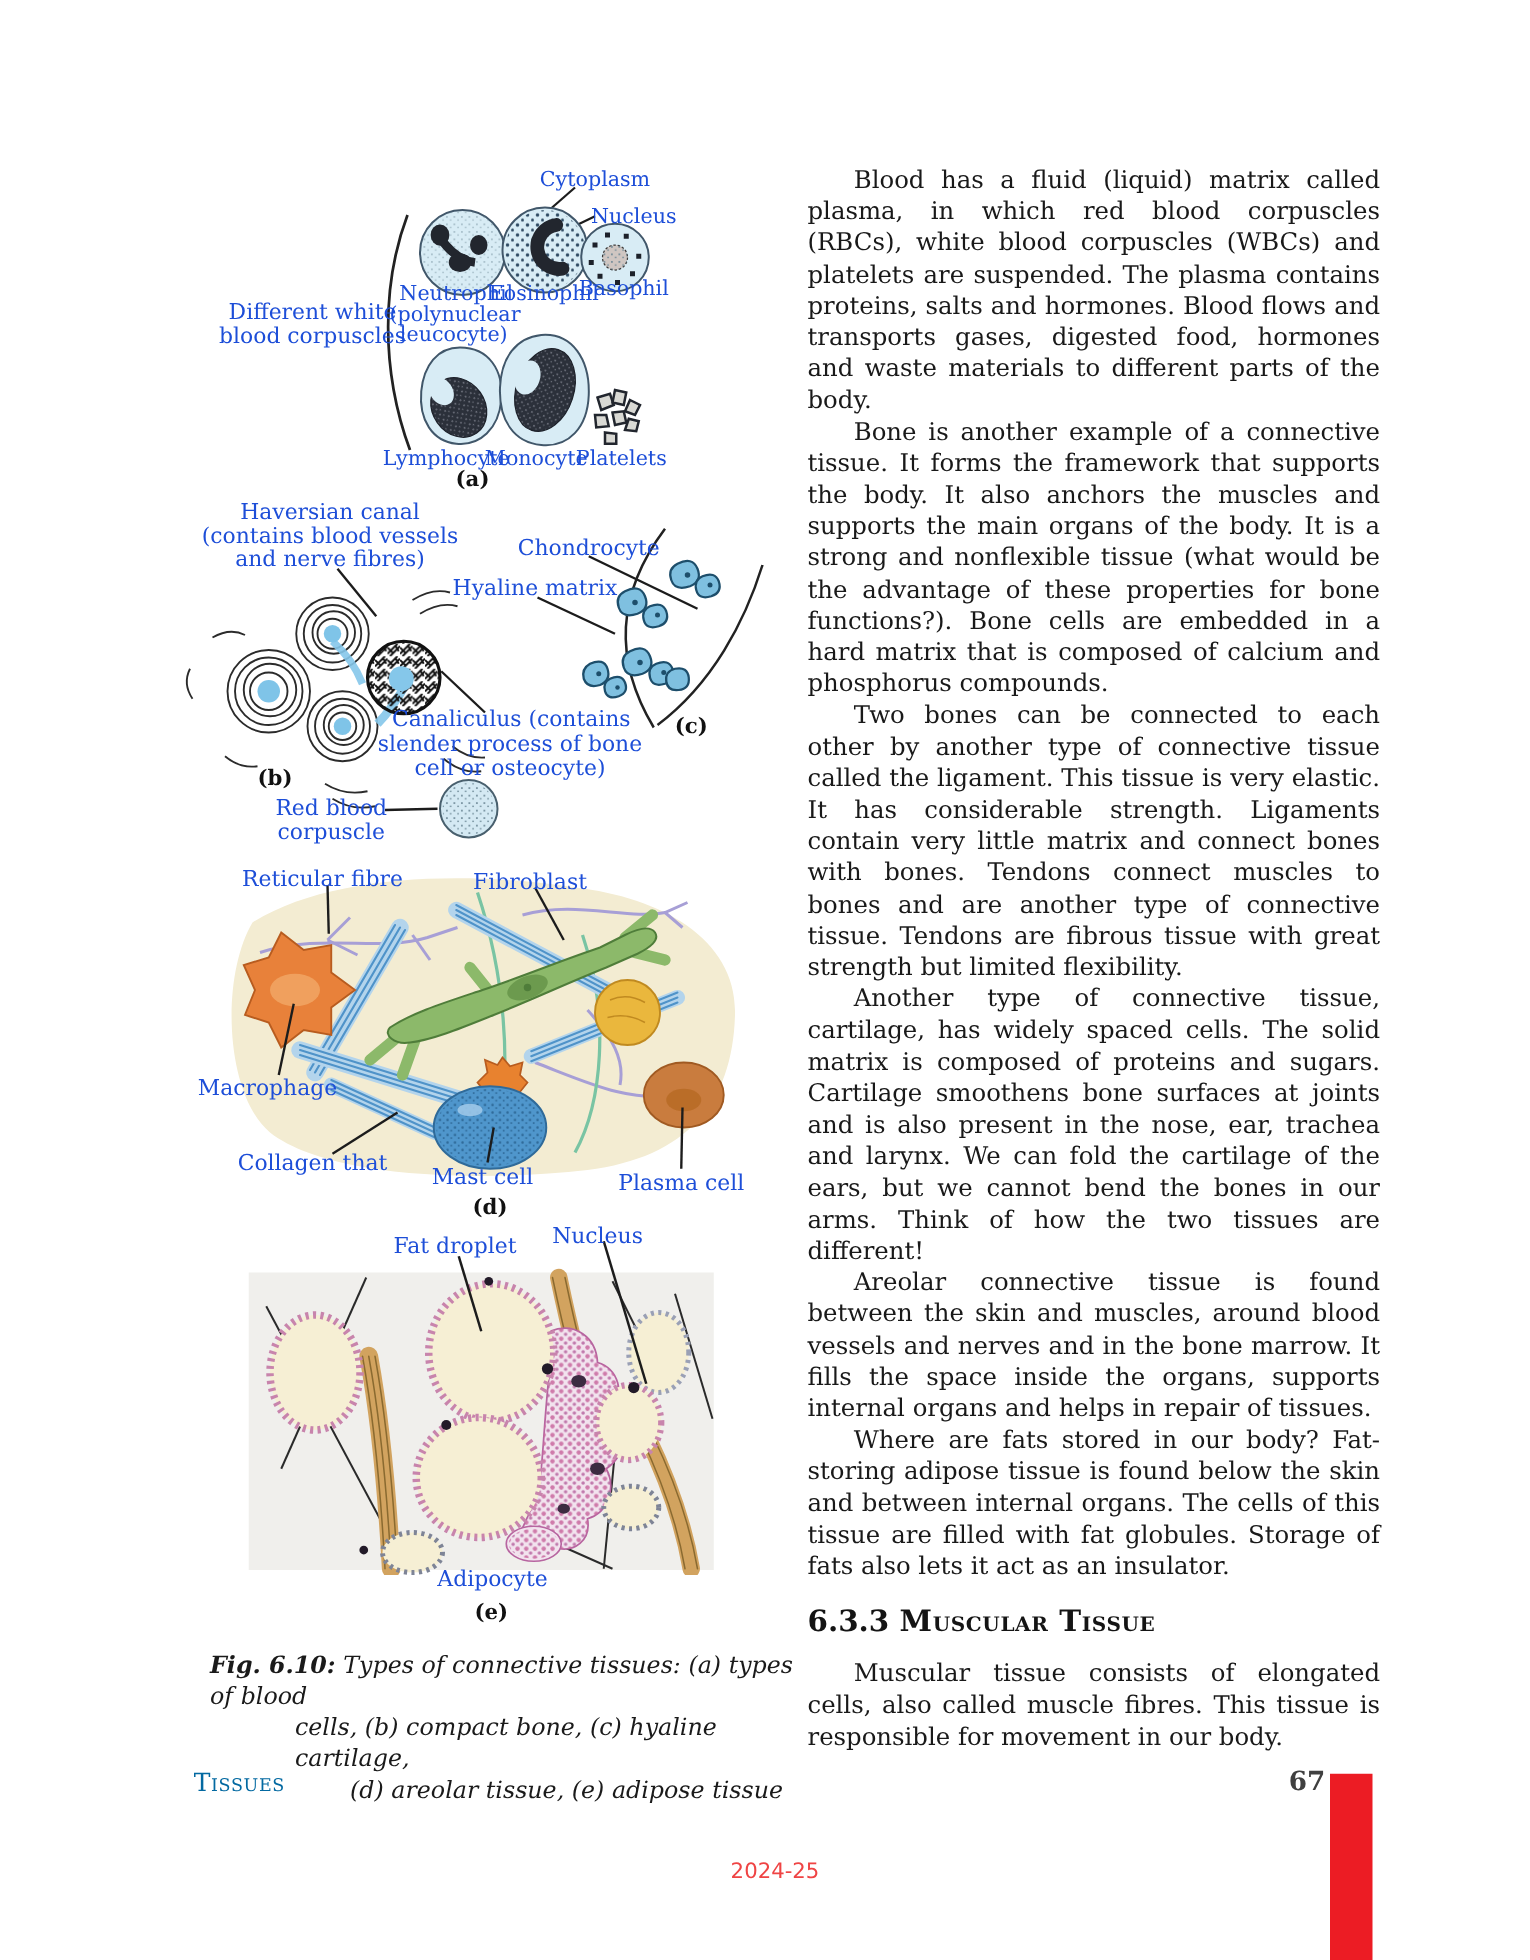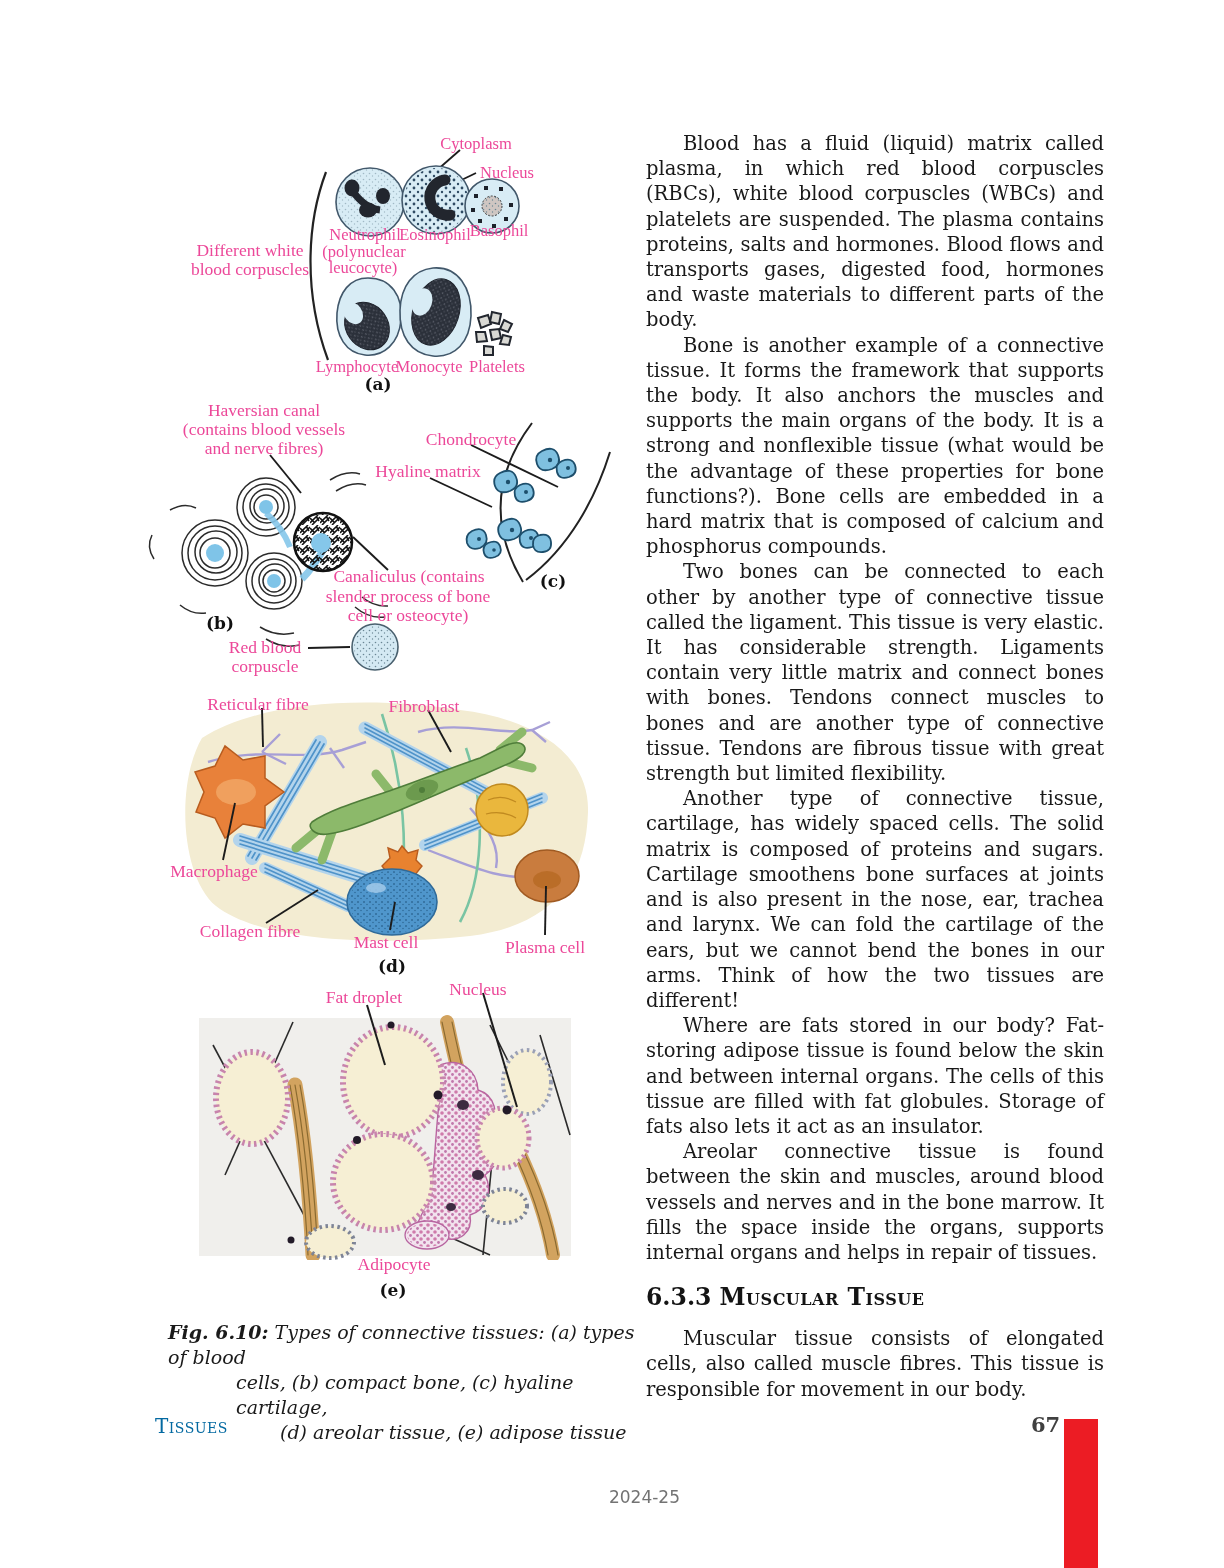--- a/index.html
+++ b/index.html
@@ -1,38 +1,38 @@
 <!DOCTYPE html>
 <html><head>
 <meta charset="utf-8">
 <style>
   html,body{margin:0;padding:0;background:#ffffff;}
   .page{position:relative;width:1224px;height:1568px;background:#ffffff;overflow:hidden;
         font-family:"DejaVu Serif","Liberation Serif",serif;color:#1c1c1c;}
   svg{position:absolute;}
   .fl{position:absolute;transform:translateX(-50%);white-space:nowrap;
-      font-size:16.5px;line-height:18px;color:#ec4899;font-family:Liberation Serif, serif;}
+      font-size:16.5px;line-height:18px;color:#1d4ed8;}
   .fl.big{font-size:17.5px;}
   .ftag{position:absolute;transform:translateX(-50%);white-space:nowrap;
         font-size:17px;font-weight:bold;color:#111;}
   .article{position:absolute;left:646px;top:131px;width:458px;}
   .article p{margin:0;font-size:19.5px;line-height:25.2px;text-align:justify;
              text-indent:37px;color:#191919;}
   .sec-head{margin:18px 0 15px 0;font-size:23.5px;font-weight:bold;color:#141414;}
   .sc{font-variant:small-caps;letter-spacing:0.5px;}
   .caption{position:absolute;left:168px;top:1320px;width:470px;
            font-style:italic;font-size:19px;line-height:25px;color:#1a1a1a;}
   .caption .figlab{font-weight:bold;}
   .cap2{margin-left:68px;}
   .cap3{margin-left:112px;}
   .footer-left{position:absolute;left:155px;top:1414px;
                font-variant:small-caps;font-size:20px;letter-spacing:0.5px;color:#0369a1;}
   .page-num{position:absolute;left:1031px;top:1412px;font-weight:bold;font-size:21px;color:#404040;}
-  .edition{position:absolute;left:560px;top:1487px;width:120px;text-align:right;
-           font-size:17px;font-family:"DejaVu Sans","Liberation Sans",sans-serif;color:#737373;}
+  .edition{position:absolute;left:560px;top:1487px;width:120px;text-align:center;
+           font-size:17px;font-family:"DejaVu Sans","Liberation Sans",sans-serif;color:#ef4444;}
   .redbar{position:absolute;left:1064px;top:1419px;width:34px;height:149px;}
 </style>
 </head>
 <body>
 
 <div class="page">
 
   <svg style="left:140px;top:130px;" width="500" height="265" viewBox="0 0 500 265">
     <defs>
       <pattern id="edots" width="8" height="8" patternUnits="userSpaceOnUse">
@@ -268,21 +268,21 @@
       <line x1="53" y1="170" x2="65" y2="113"></line>
       <line x1="96" y1="233" x2="148" y2="200"></line>
       <line x1="220" y1="240" x2="225" y2="212"></line>
       <line x1="375" y1="245" x2="376" y2="196"></line>
     </g>
   </svg>
 
   <span class="fl big" style="left:258px;top:695px">Reticular fibre</span>
   <span class="fl big" style="left:424px;top:697px">Fibroblast</span>
   <span class="fl big" style="left:214px;top:862px">Macrophage</span>
-  <span class="fl big" style="left:250px;top:922px">Collagen fibre</span>
+  <span class="fl big" style="left:250px;top:922px">Collagen that</span>
   <span class="fl big" style="left:386px;top:933px">Mast cell</span>
   <span class="fl big" style="left:545px;top:938px">Plasma cell</span>
   <span class="ftag" style="left:392px;top:956px">(d)</span>
 
   <svg style="left:195px;top:985px;" width="380" height="275" viewBox="0 0 380 275">
     <defs>
       <pattern id="pdots" width="7" height="7" patternUnits="userSpaceOnUse">
         <circle cx="2" cy="2" r="1.8" fill="#c9699f"></circle>
           <circle cx="5.5" cy="5.5" r="1.4" fill="#b765a0"></circle>
       </pattern>
@@ -348,22 +348,22 @@
     <div><span class="figlab">Fig. 6.10:</span> <span>Types of connective tissues: (a) types of blood</span></div>
     <div class="cap2">cells, (b) compact bone, (c) hyaline cartilage,</div>
     <div class="cap3">(d) areolar tissue, (e) adipose tissue</div>
   </div>
 
   <div class="article">
     <p>Blood has a fluid (liquid) matrix called plasma, in which red blood corpuscles (RBCs), white blood corpuscles (WBCs) and platelets are suspended. The plasma contains proteins, salts and hormones. Blood flows and transports gases, digested food, hormones and waste materials to different parts of the body.</p>
     <p>Bone is another example of a connective tissue. It forms the framework that supports the body. It also anchors the muscles and supports the main organs of the body. It is a strong and nonflexible tissue (what would be the advantage of these properties for bone functions?). Bone cells are embedded in a hard matrix that is composed of calcium and phosphorus compounds.</p>
     <p>Two bones can be connected to each other by another type of connective tissue called the ligament. This tissue is very elastic. It has considerable strength. Ligaments contain very little matrix and connect bones with bones. Tendons connect muscles to bones and are another type of connective tissue. Tendons are fibrous tissue with great strength but limited flexibility.</p>
     <p>Another type of connective tissue, cartilage, has widely spaced cells. The solid matrix is composed of proteins and sugars. Cartilage smoothens bone surfaces at joints and is also present in the nose, ear, trachea and larynx. We can fold the cartilage of the ears, but we cannot bend the bones in our arms. Think of how the two tissues are different!</p>
+    <p>Areolar connective tissue is found between the skin and muscles, around blood vessels and nerves and in the bone marrow. It fills the space inside the organs, supports internal organs and helps in repair of tissues.</p>
     <p>Where are fats stored in our body? Fat-storing adipose tissue is found below the skin and between internal organs. The cells of this tissue are filled with fat globules. Storage of fats also lets it act as an insulator.</p>
-    <p>Areolar connective tissue is found between the skin and muscles, around blood vessels and nerves and in the bone marrow. It fills the space inside the organs, supports internal organs and helps in repair of tissues.</p>
     <h2 class="sec-head"><span>6.3.3</span> <span class="sc">Muscular Tissue</span></h2>
     <p>Muscular tissue consists of elongated cells, also called muscle fibres. This tissue is responsible for movement in our body.</p>
   </div>
 
   <div class="footer-left">Tissues</div>
   <div class="page-num">67</div>
   <div class="edition">2024-25</div>
   <div class="redbar" style="background: rgb(236, 28, 36);"></div>
 
 </div>

